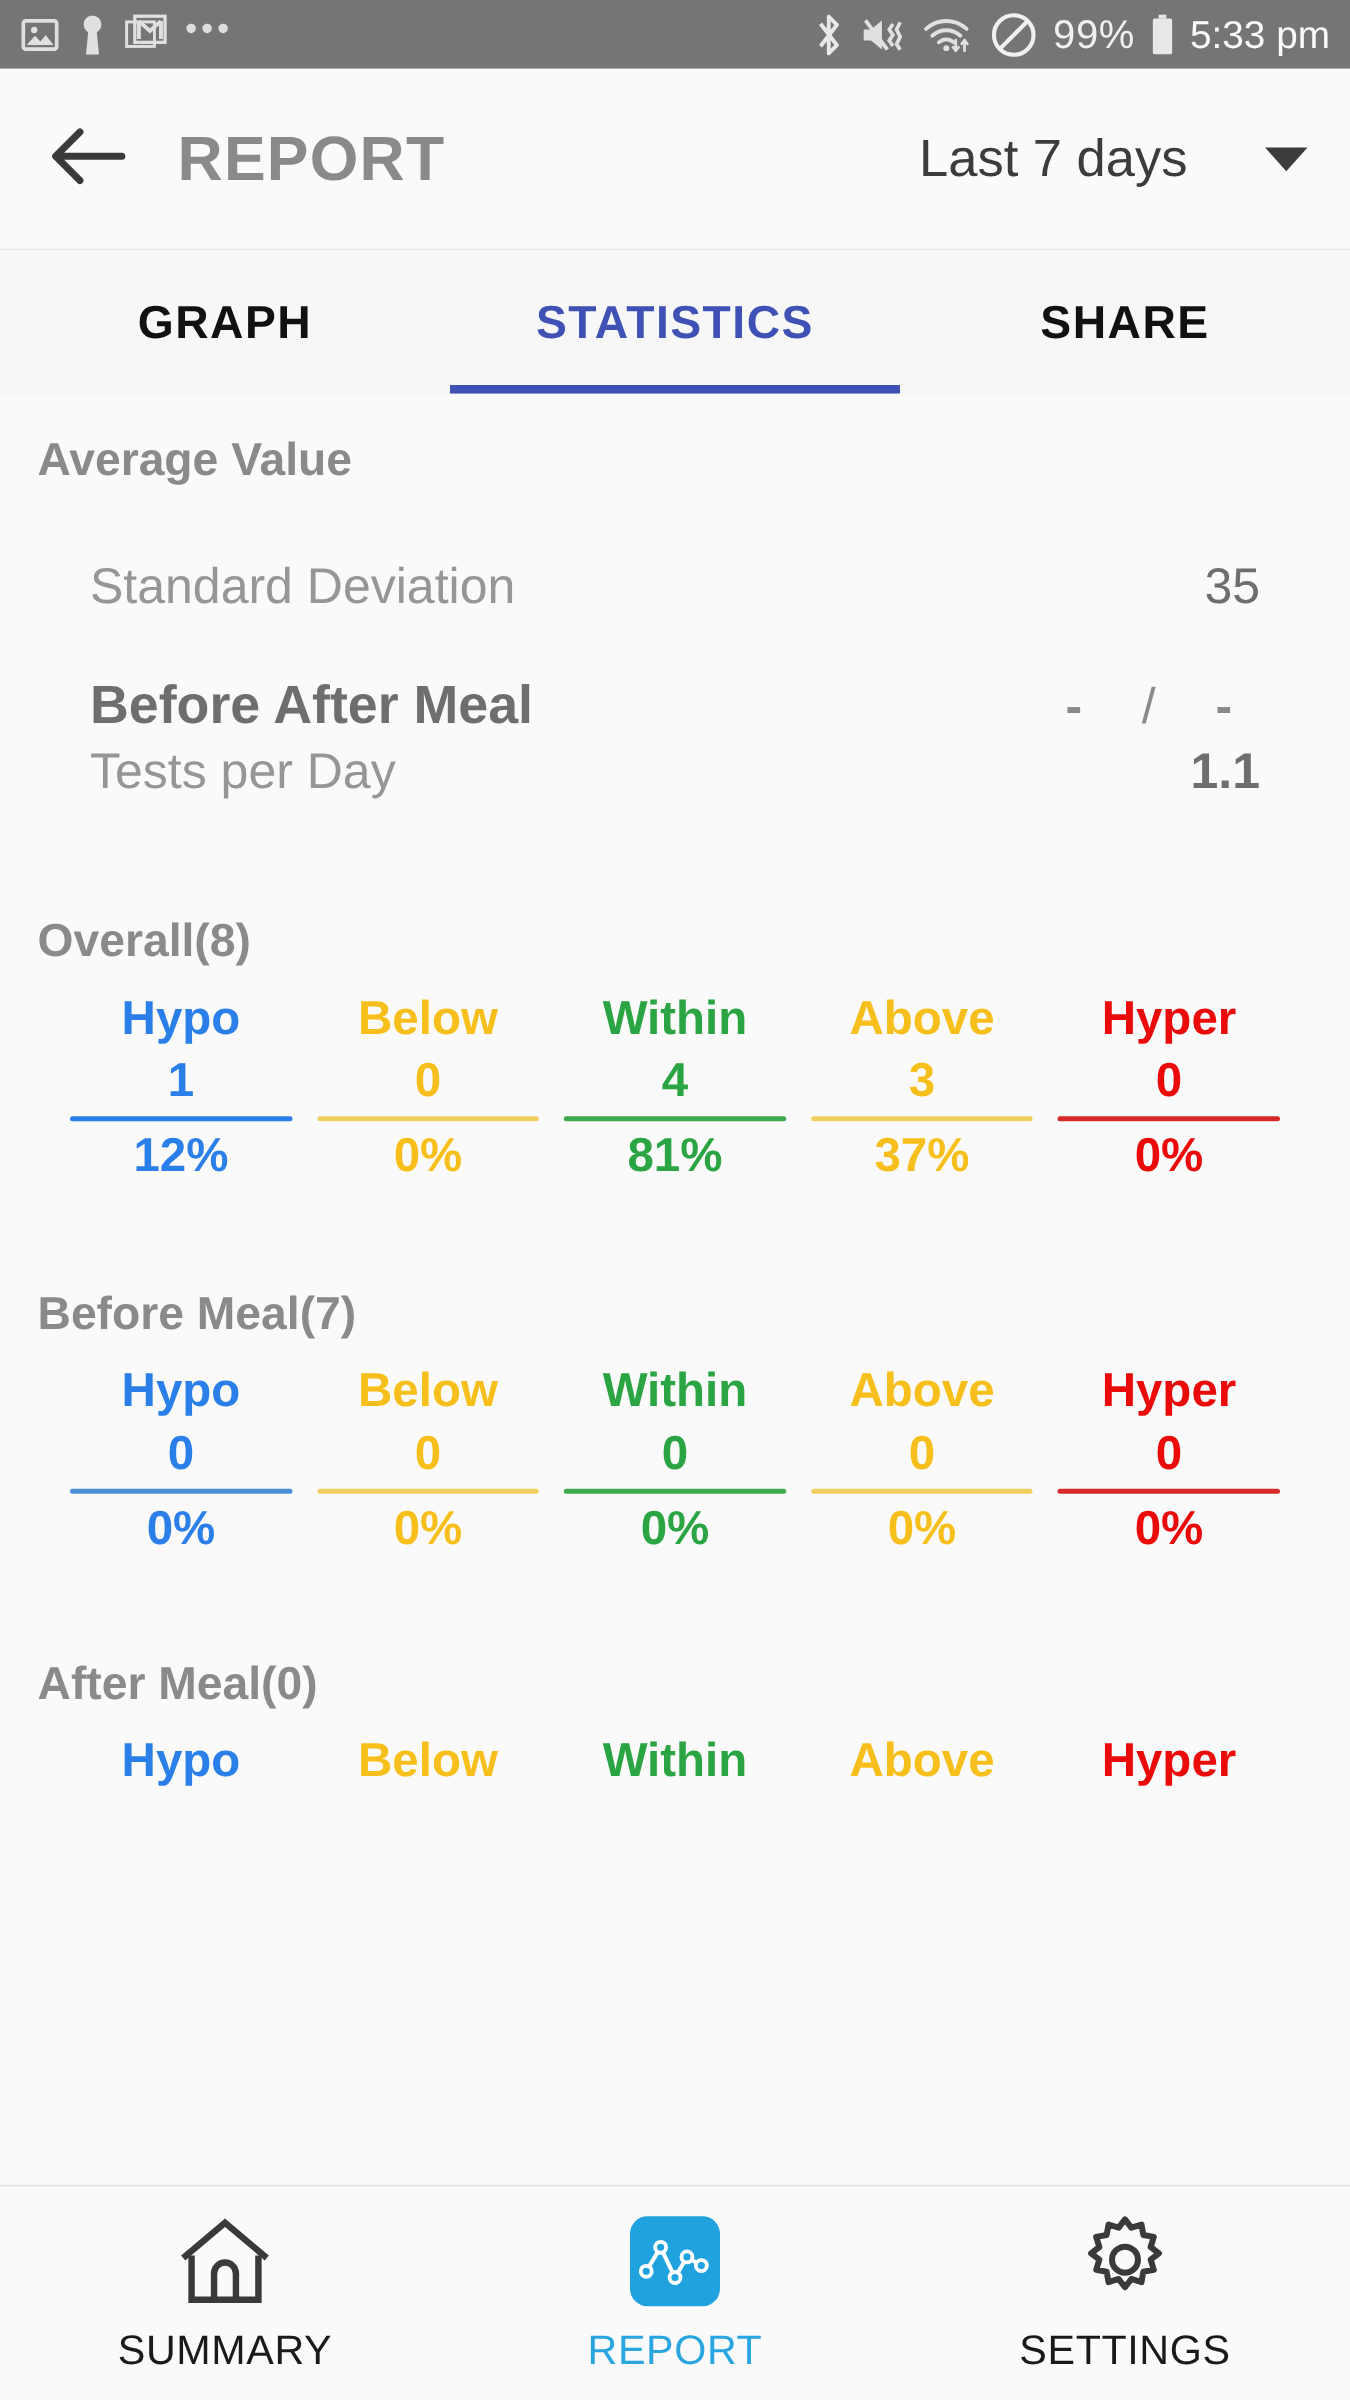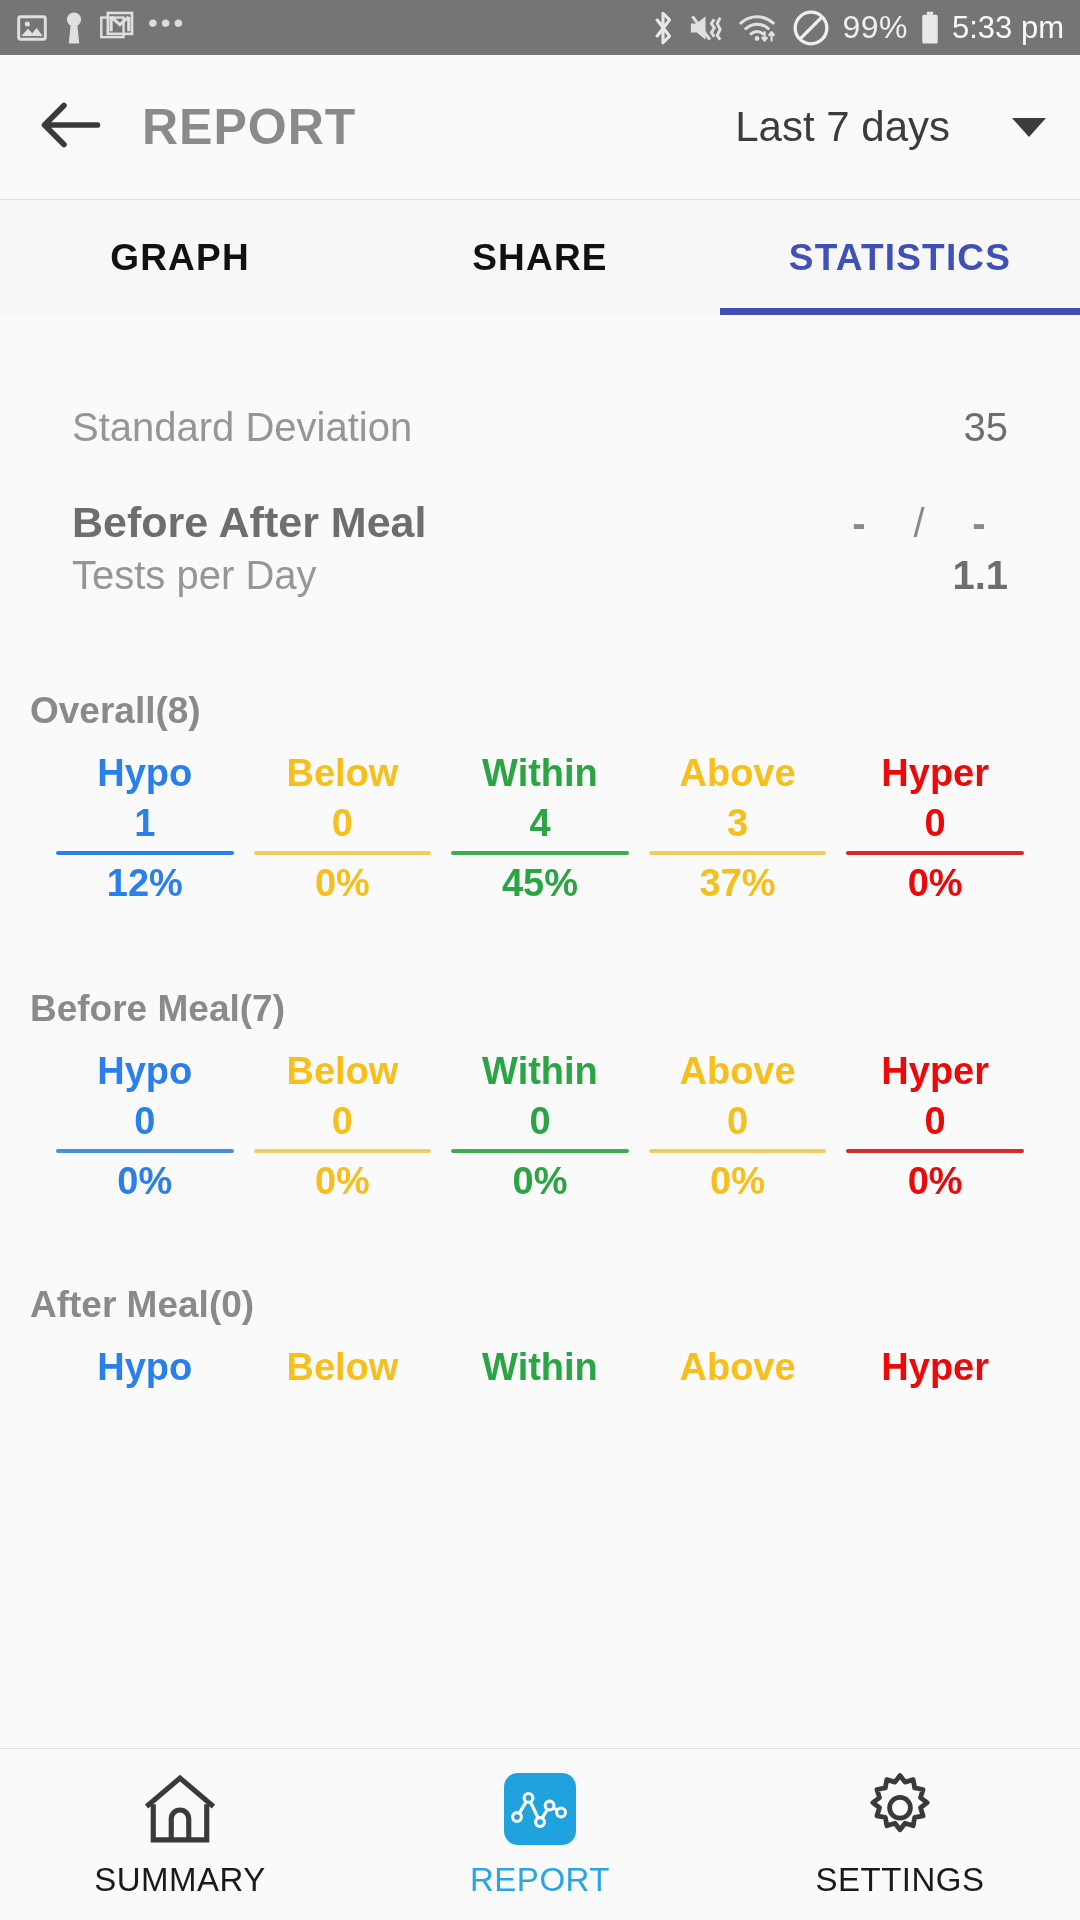--- a/index.html
+++ b/index.html
@@ -191,31 +191,32 @@
     <div class="range-wrap">
       <span class="range-label">Last 7 days</span>
       <span class="caret"></span>
     </div>
   </div>
 
   <div class="tabs">
     <div class="tab">
       <span>GRAPH</span>
     </div>
+    <div class="tab active">
+      <span>STATISTICS</span>
+    </div>
     <div class="tab">
       <span>SHARE</span>
     </div>
-    <div class="tab active">
-      <span>STATISTICS</span>
-    </div>
   </div>
 
   <div class="content">
 
     <div style="height:32px"></div>
+    <div class="section-title">Average Value</div>
 
     <div class="avg-block">
       <div style="height:52px"></div>
       <div class="row-sub">
         <span class="lbl">Standard Deviation</span>
         <span class="val">35</span>
       </div>
 
       <div style="height:38px"></div>
 
@@ -246,21 +247,21 @@
       <div class="stat-col">
         <span class="stat-name" style="color:#f7bf1b">Below</span>
         <span class="stat-count" style="color:#f7bf1b">0</span>
         <span class="stat-rule" style="background:#f1cf5e"></span>
         <span class="stat-pct" style="color:#f7bf1b">0%</span>
       </div>
       <div class="stat-col">
         <span class="stat-name" style="color:#2ba543">Within</span>
         <span class="stat-count" style="color:#2ba543">4</span>
         <span class="stat-rule" style="background:#3faa50"></span>
-        <span class="stat-pct" style="color:#2ba543">45%</span>
+        <span class="stat-pct" style="color:#2ba543">81%</span>
       </div>
       <div class="stat-col">
         <span class="stat-name" style="color:#f7bf1b">Above</span>
         <span class="stat-count" style="color:#f7bf1b">3</span>
         <span class="stat-rule" style="background:#f1cf5e"></span>
         <span class="stat-pct" style="color:#f7bf1b">37%</span>
       </div>
       <div class="stat-col">
         <span class="stat-name" style="color:#ea0a0a">Hyper</span>
         <span class="stat-count" style="color:#ea0a0a">0</span>

